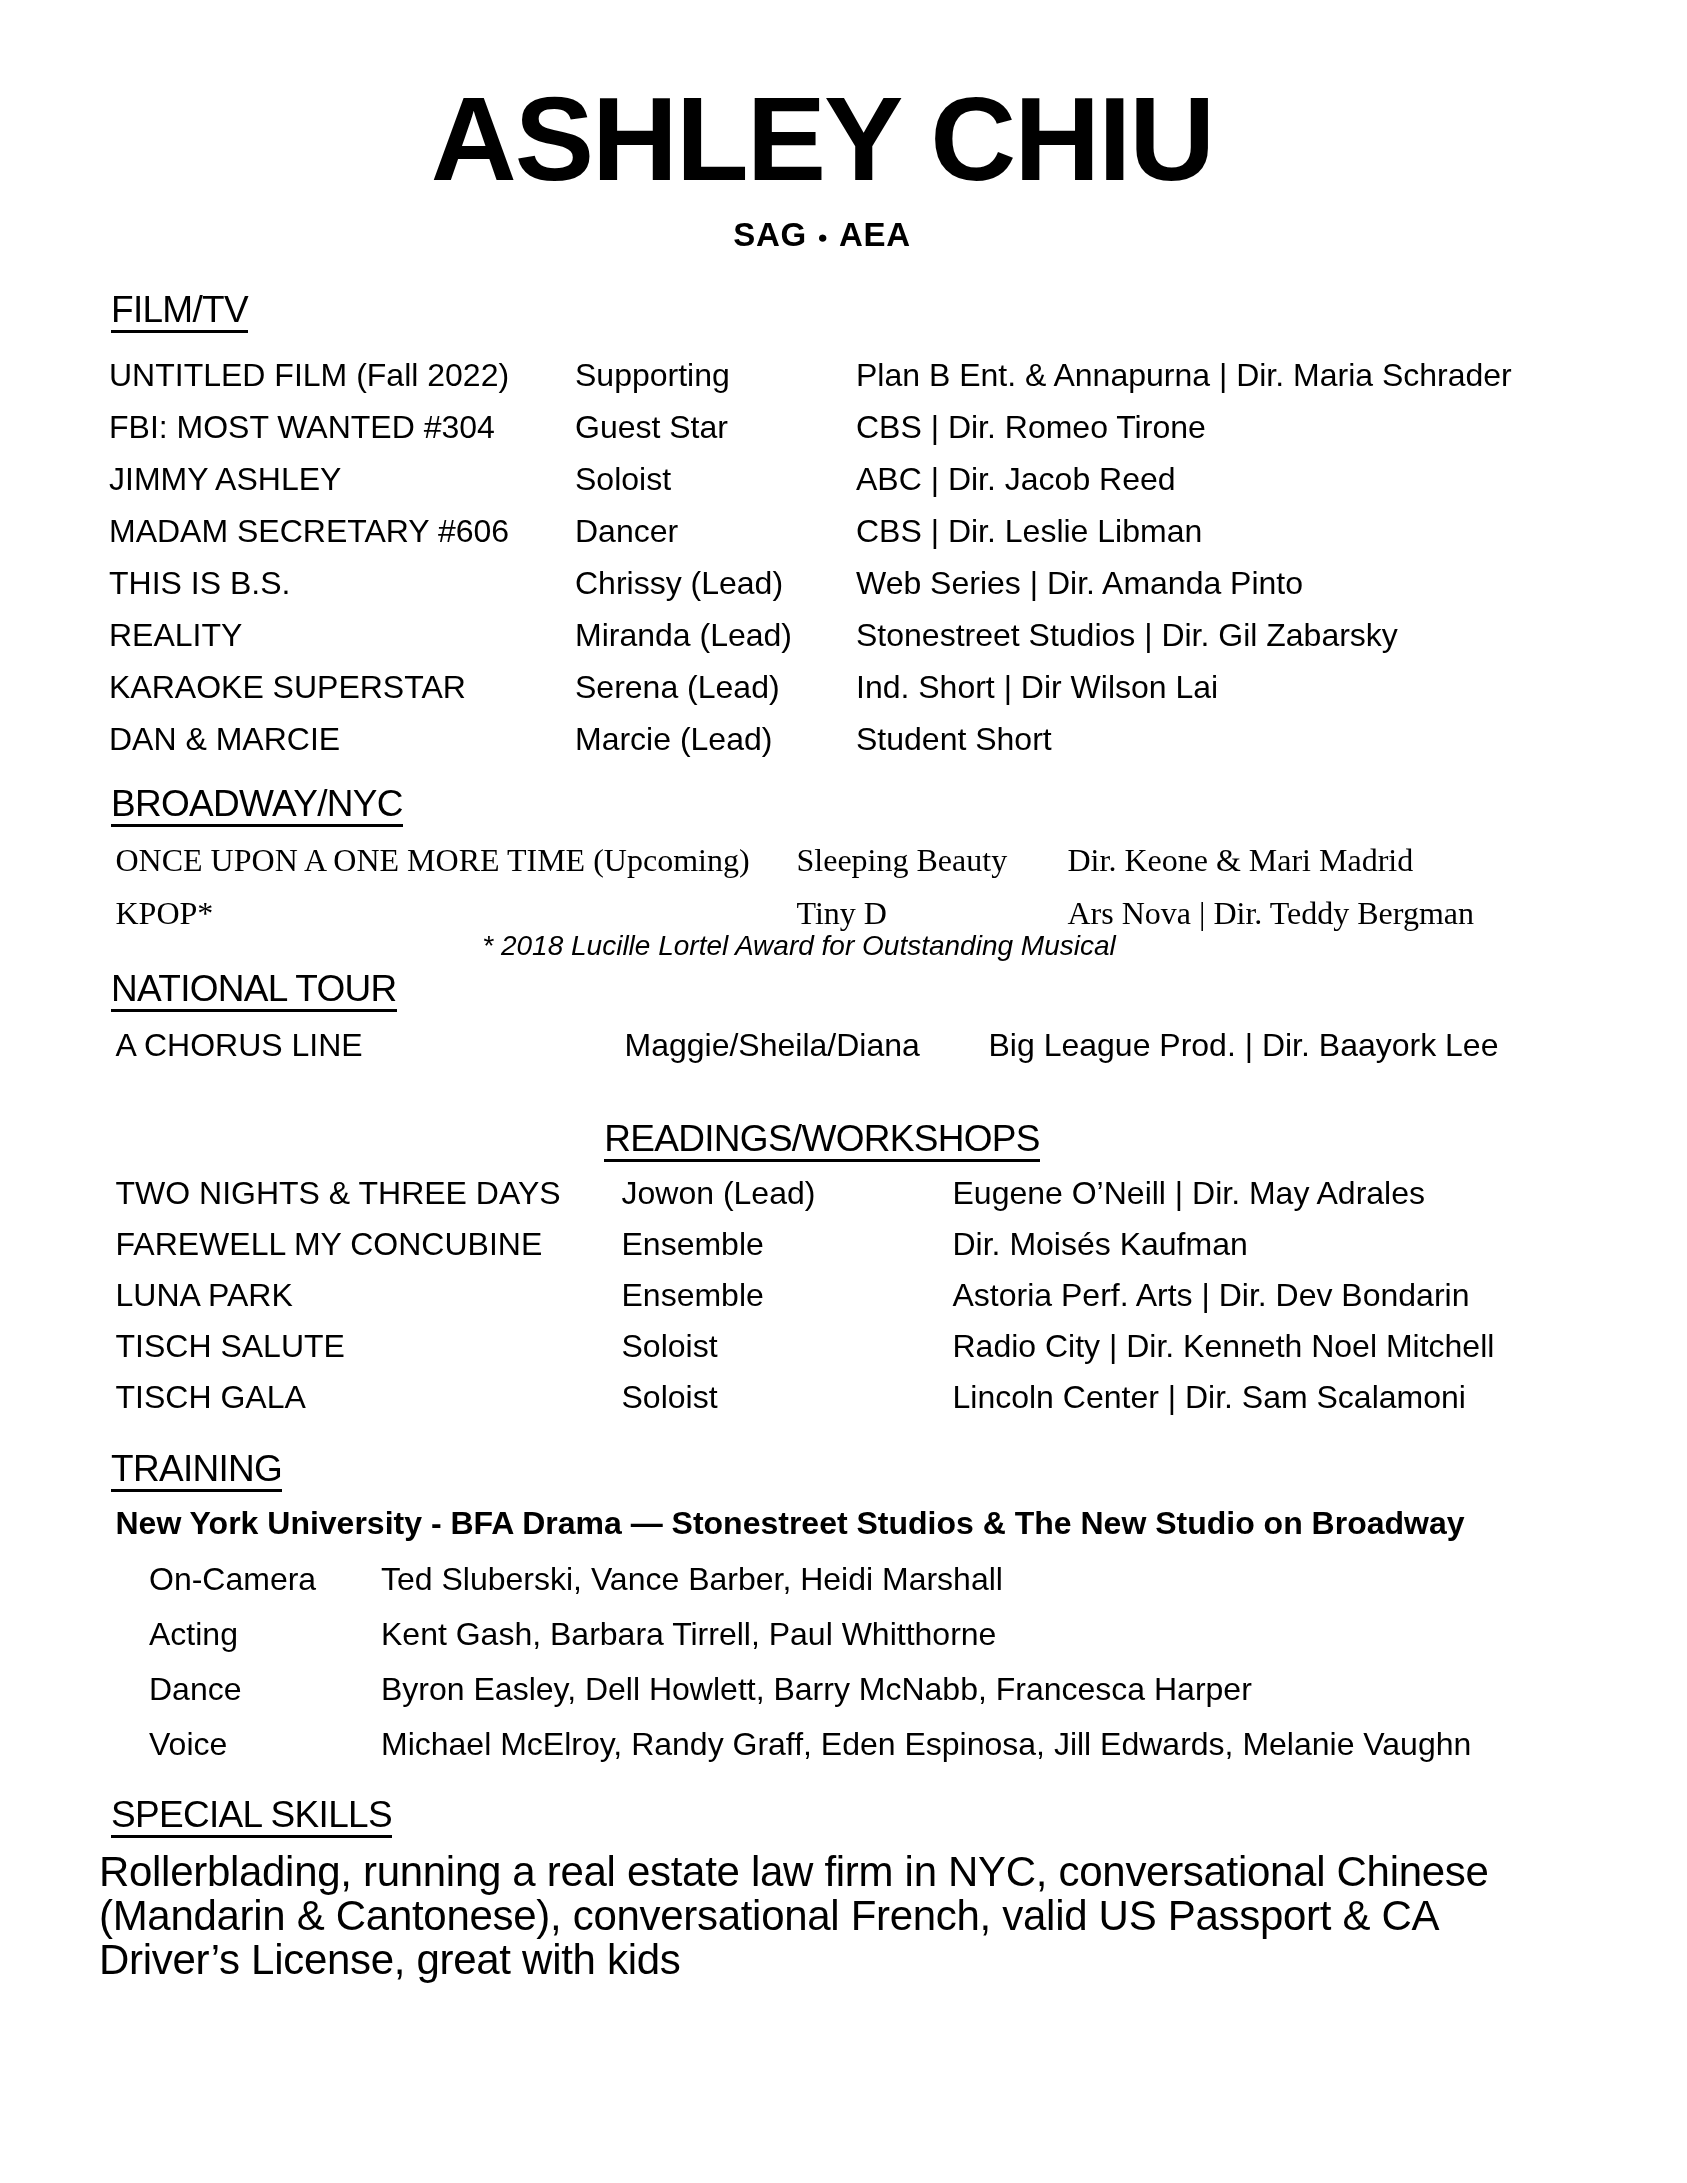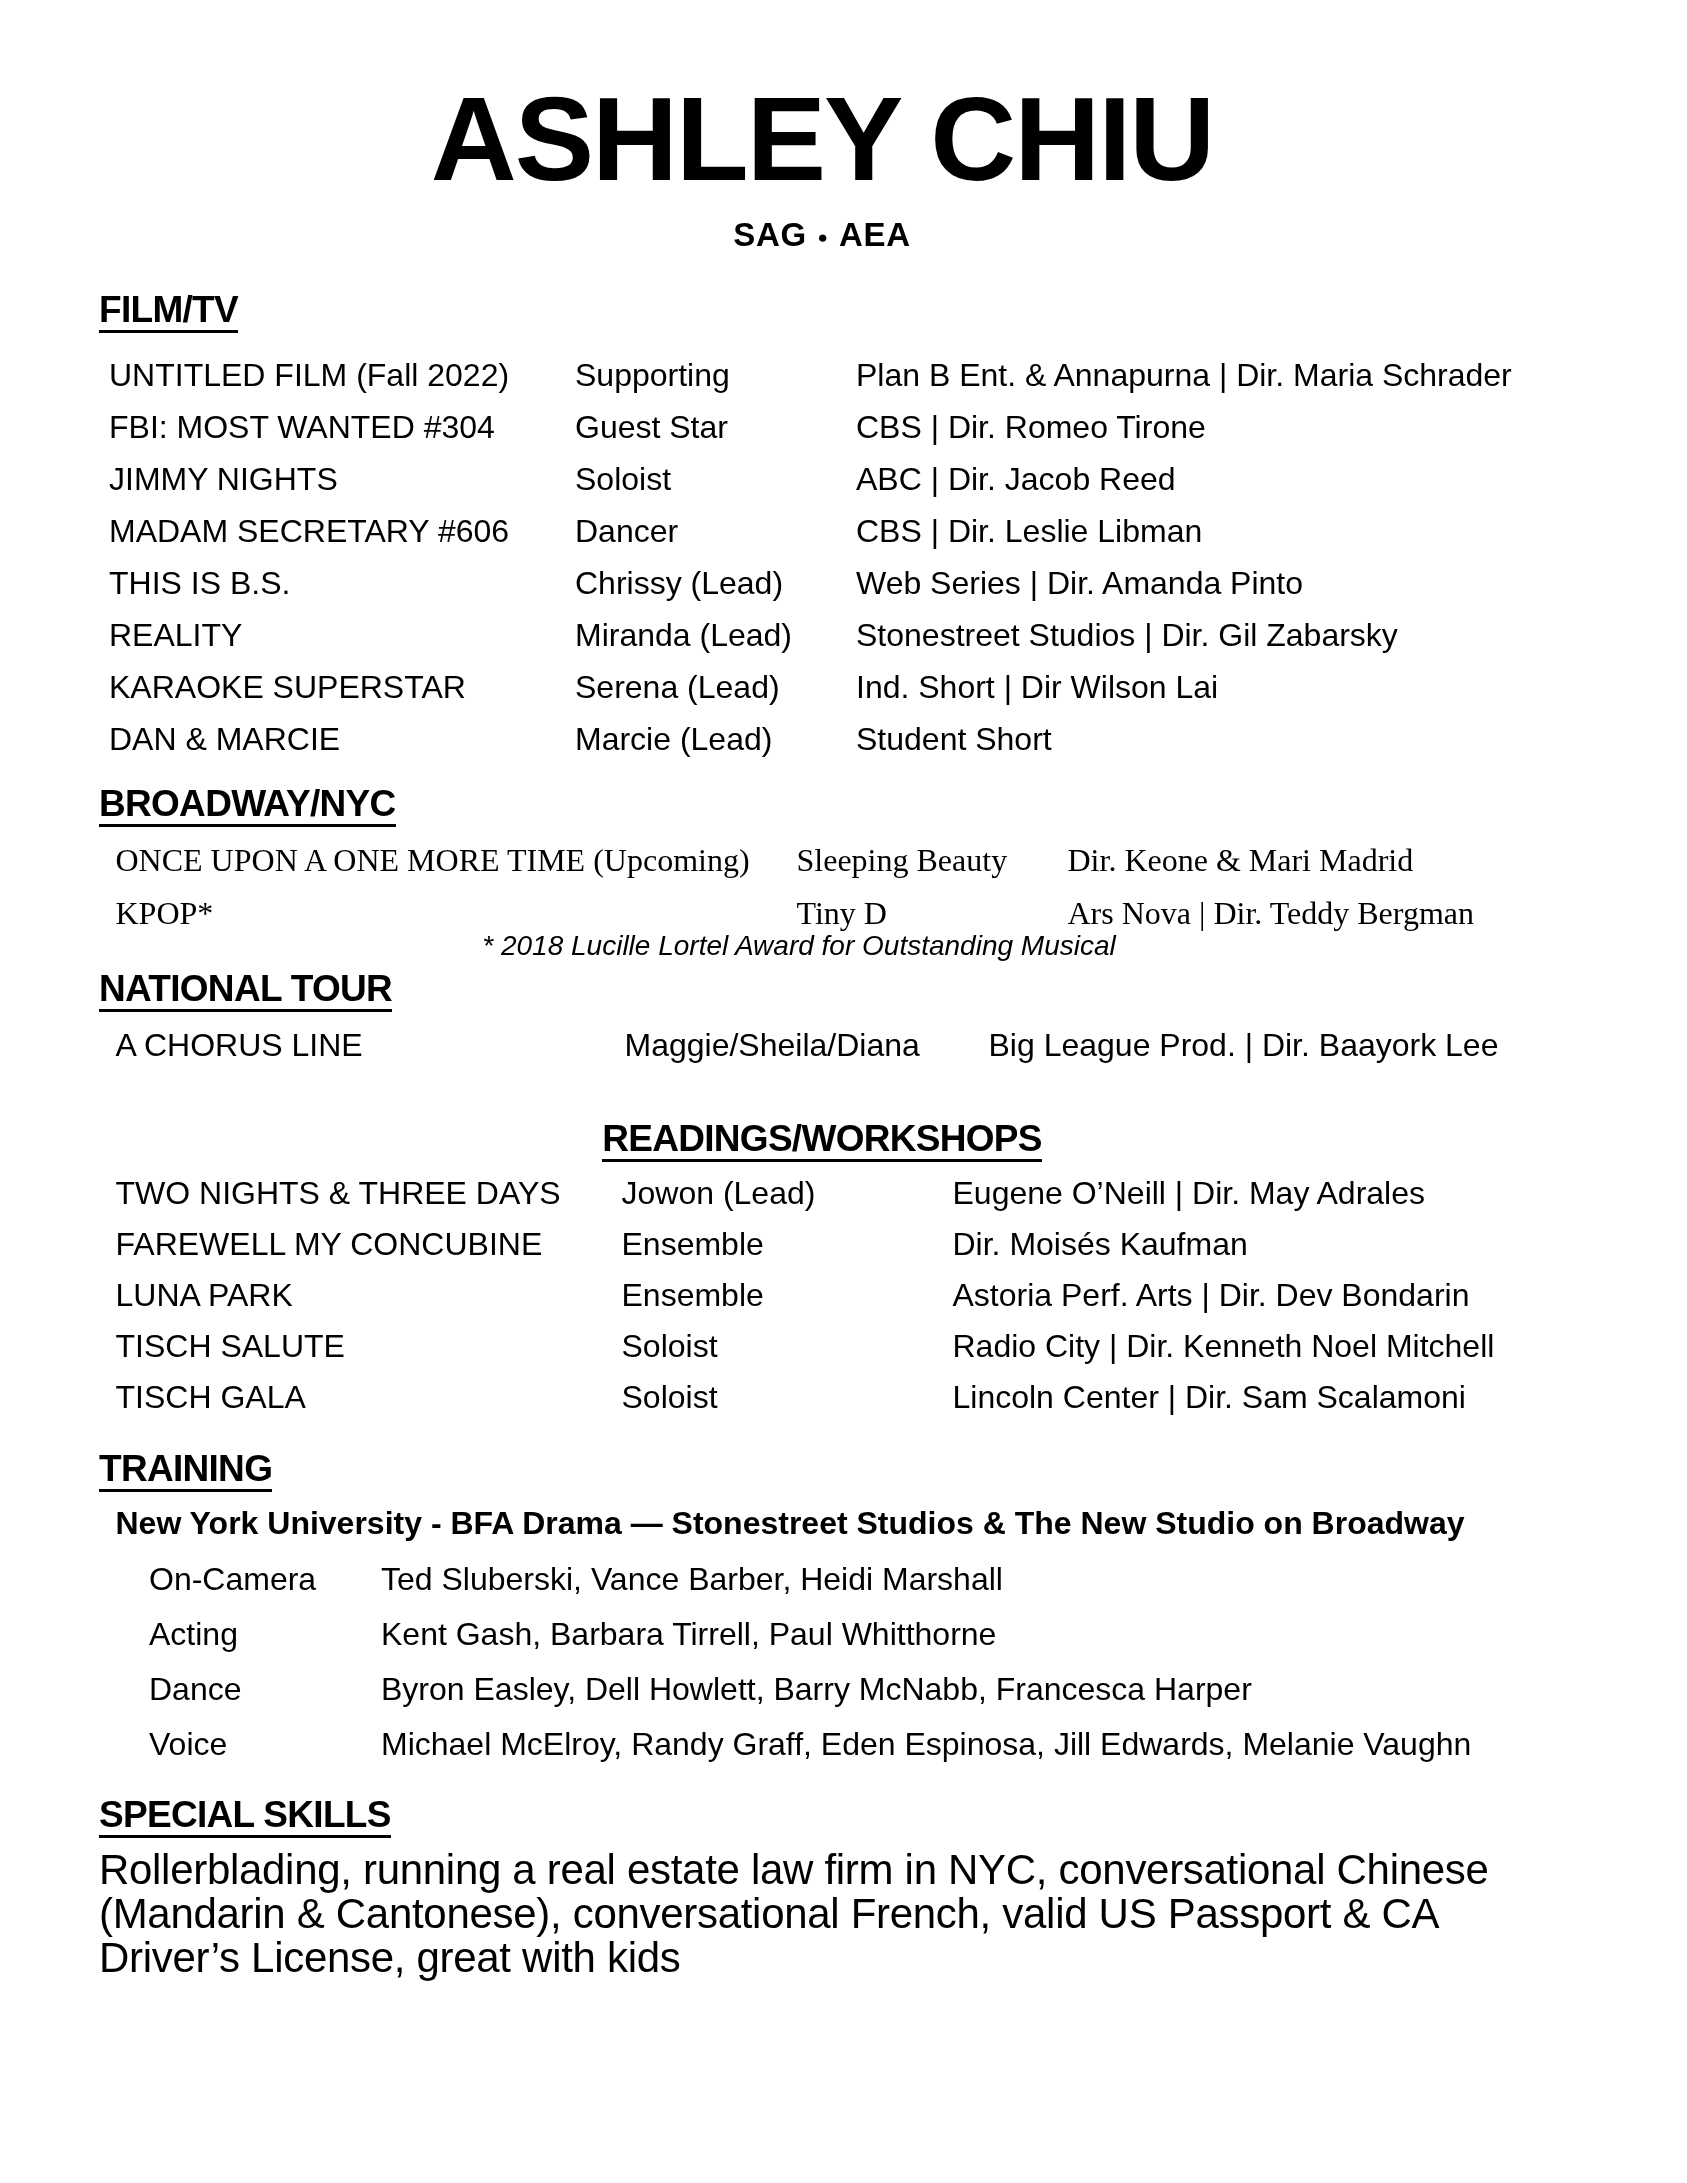--- a/index.html
+++ b/index.html
@@ -36,23 +36,23 @@
     line-height: 1;
     text-align: center;
     letter-spacing: 0.7px;
   }
   .unions .bullet {
     font-size: 0.52em;
     vertical-align: 0.18em;
     margin: 0 10.6px;
   }
   h2 {
-    margin: 0;
+    margin: 12px;
     font-size: 37px;
-    font-weight: 700;
+    font-weight: 400;
     line-height: 1;
     letter-spacing: -0.7px;
   }
   h2 .hd {
     display: inline-block;
     padding-bottom: 2px;
     border-bottom: 3.3px solid #000;
   }
   .mt-film-hd   { margin-top: 40px; }
   .mt-bway-hd   { margin-top: 30px; }
@@ -132,21 +132,21 @@
       <span class="cell">UNTITLED FILM (Fall 2022)</span>
       <span class="cell">Supporting</span>
       <span class="cell">Plan B Ent. &amp; Annapurna | Dir. Maria Schrader</span>
     </div>
     <div class="row">
       <span class="cell">FBI: MOST WANTED #304</span>
       <span class="cell">Guest Star</span>
       <span class="cell">CBS | Dir. Romeo Tirone</span>
     </div>
     <div class="row">
-      <span class="cell">JIMMY NIGHTS</span>
+      <span class="cell">JIMMY ASHLEY</span>
       <span class="cell">Soloist</span>
       <span class="cell">ABC | Dir. Jacob Reed</span>
     </div>
     <div class="row">
       <span class="cell">MADAM SECRETARY #606</span>
       <span class="cell">Dancer</span>
       <span class="cell">CBS | Dir. Leslie Libman</span>
     </div>
     <div class="row">
       <span class="cell">THIS IS B.S.</span>

